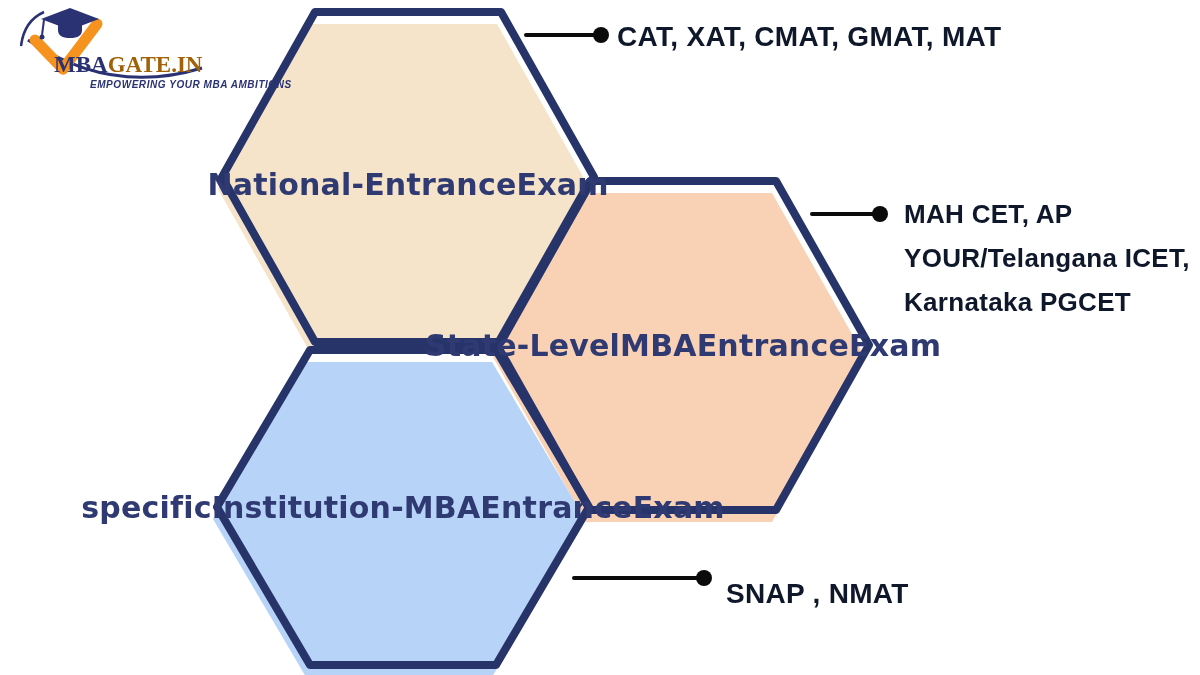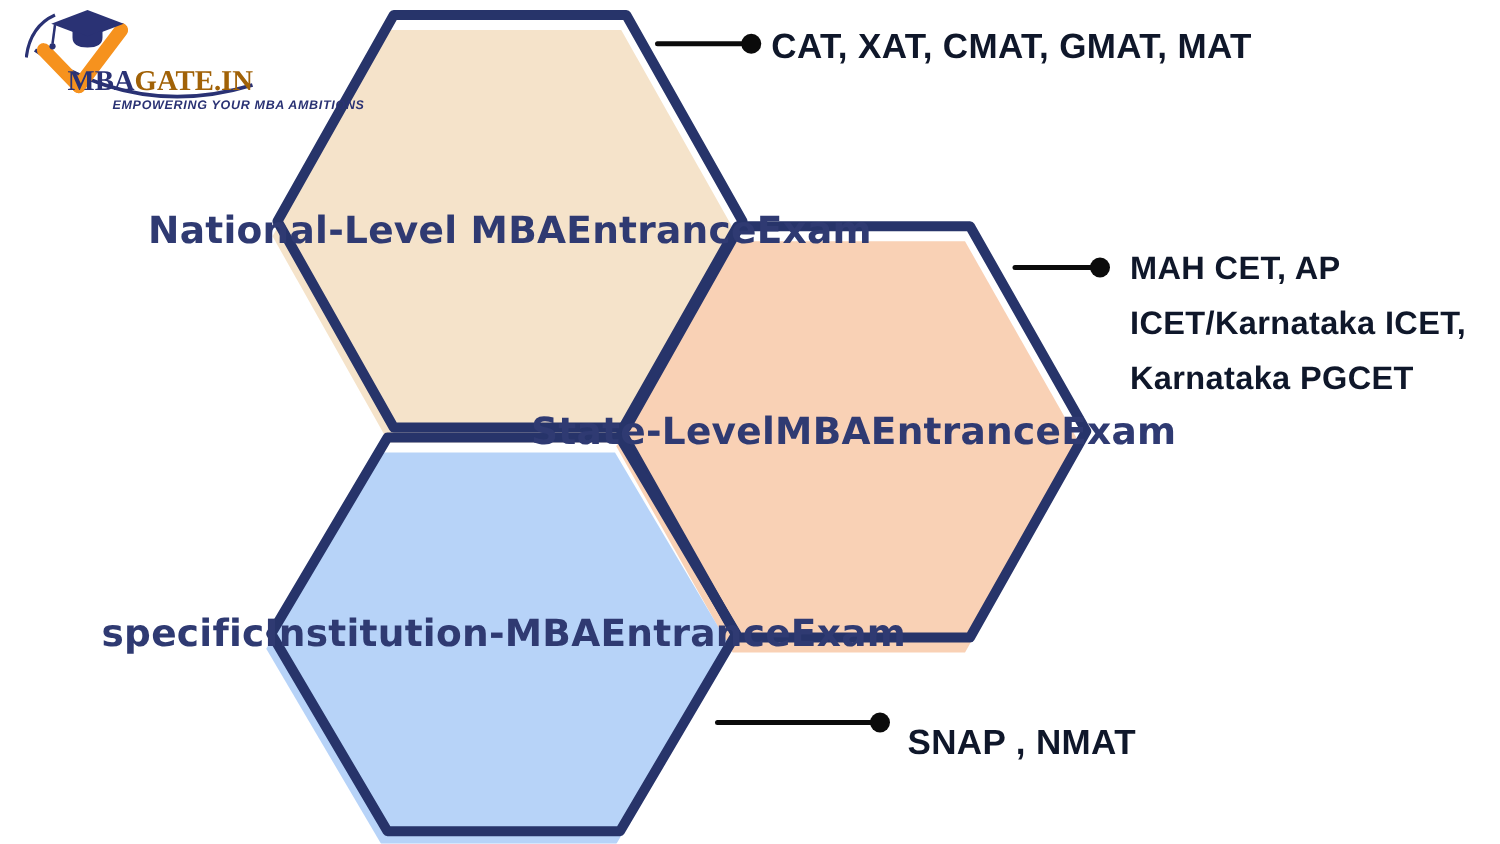--- a/index.html
+++ b/index.html
@@ -62,21 +62,20 @@
       <circle cx="601" cy="35" r="8" stroke="none"></circle>
       <line x1="812" y1="214" x2="874" y2="214"></line>
       <circle cx="880" cy="214" r="8" stroke="none"></circle>
       <line x1="574" y1="578" x2="698" y2="578"></line>
       <circle cx="704" cy="578" r="8" stroke="none"></circle>
     </g>
   </svg>
 
   <div class="hex-label" style="left:256px;top:42px;width:304px;height:285px;">
     <div class="ln">National-</div>
-    <div class="ln">Level MBA</div>
     <div class="ln">Entrance</div>
     <div class="ln">Exam</div>
   </div>
 
   <div class="hex-label" style="left:531px;top:203px;width:304px;height:285px;text-align:center;">
     <div class="ln">State-Level</div>
     <div class="ln">MBA</div>
     <div class="ln">Entrance</div>
     <div class="ln">Exam</div>
   </div>
@@ -86,21 +85,21 @@
     <div class="ln">Institution-</div>
     <div class="ln">MBA</div>
     <div class="ln">Entrance</div>
     <div class="ln">Exam</div>
   </div>
 
   <div class="callout" style="left:617px;top:21px;">CAT, XAT, CMAT, GMAT, MAT</div>
 
   <div class="callout multi" style="left:904px;top:192px;">
     <div>MAH CET, AP</div>
-    <div>ICET/Karnataka ICET,</div>
+    <div>YOUR/Telangana ICET,</div>
     <div>Karnataka PGCET</div>
   </div>
 
   <div class="callout" style="left:726px;top:578px;">SNAP , NMAT</div>
 
   <div class="logo">
     <svg width="210" height="90" viewBox="0 0 210 90">
 
       <g fill="none" stroke="#2A3274">
         <path d="M 182,60 Q 90,88 8,32" stroke-width="3"></path>

